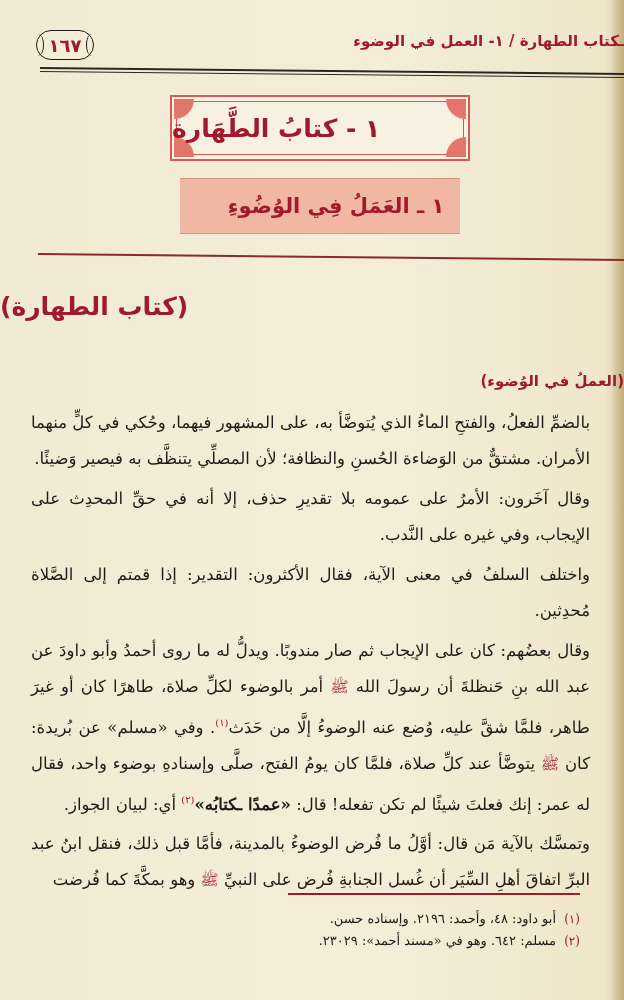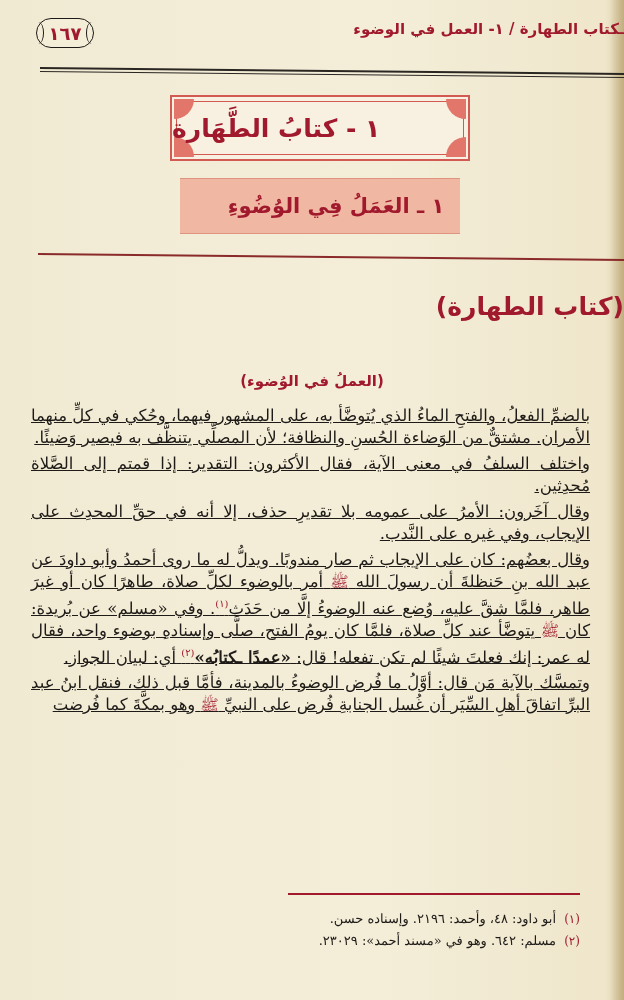--- a/index.html
+++ b/index.html
@@ -16,21 +16,21 @@
       position: absolute; inset: 0;
       background: linear-gradient(90deg, #f1ead3 0%, #f4eed9 60%, #efe6cb 97%, #d8c9a0 100%);
     }
     .spine-shadow {
       position: absolute; top: 0; right: 0; width: 14px; height: 100%;
       background: linear-gradient(90deg, rgba(0,0,0,0) 0%, rgba(150,120,60,0.35) 100%);
     }
 
     
     .running-header {
-      position: absolute; top: 6px; left: 30px; right: 0; height: 40px; text-align: center;
+      position: absolute; top: 18px; left: 30px; right: 0; height: 40px; text-align: center;
     }
     .page-number-box {
       position: absolute; left: 6px; top: 12px;
       width: 58px; height: 30px;
       border: 1.5px solid #1d1a17;
       border-radius: 15px / 15px;
       display: flex; align-items: center; justify-content: center;
       background: #f4eed9;
     }
     .page-number-box::before, .page-number-box::after {
@@ -93,36 +93,36 @@
     }
 
     .red-rule {
       position: absolute; left: 38px; right: 0; top: 256px; height: 2px;
       background: #8a2a2a;
       transform: skewY(0.6deg);
     }
 
     
     .book-heading {
-      position: absolute; left: 0; right: 0; top: 292px; text-align: right;
+      position: absolute; left: 0; right: 0; top: 292px; text-align: left;
       font-family: "DejaVu Sans", sans-serif;
       font-weight: bold; font-size: 25px; color: #a1192d; direction: rtl;
     }
     .sub-heading {
-      position: absolute; left: 0; right: 0; top: 372px; text-align: center;
+      position: absolute; left: 0; right: 0; top: 372px; 
       font-family: "DejaVu Sans", sans-serif;
       font-weight: bold; font-size: 15px; color: #a1192d; direction: rtl;
     }
 
     
     .body-text {
       position: absolute; left: 31px; right: 34px; top: 405px;
       direction: rtl; text-align: justify;
       font-family: "DejaVu Serif", serif;
-      font-size: 16.5px; line-height: 22px; color: #1d1a17; text-decoration: underline;
+      font-size: 16.5px; line-height: 36px; color: #1d1a17;
     }
     .body-text p { text-indent: 0; }
     .body-text .para-gap { margin-top: 4px; }
     .honorific { color: #a1192d; font-family: "DejaVu Sans", sans-serif; font-size: 15px; }
     sup.fn { color: #a1192d; font-size: 10px; }
     .quote-bold { font-weight: bold; }
 
     .footnote-rule {
       position: absolute; left: 288px; right: 44px; top: 893px; height: 1.5px;
       background: #a1192d;
@@ -161,22 +161,22 @@
     <div class="section-title">١ ـ العَمَلُ فِي الوُضُوءِ</div>
   </div>
 
   <div class="red-rule"></div>
 
   <div class="book-heading">(كتاب الطهارة)</div>
   <div class="sub-heading">(العملُ في الوُضوء)</div>
 
   <div class="body-text">
     <p>بالضمِّ الفعلُ، والفتحِ الماءُ الذي يُتوضَّأ به، على المشهور فيهما، وحُكي في كلٍّ منهما الأمران. مشتقٌّ من الوَضاءة الحُسنِ والنظافة؛ لأن المصلِّي يتنظَّف به فيصير وَضيئًا.</p>
+    <p class="para-gap">وقال آخَرون: الأمرُ على عمومه بلا تقديرِ حذف، إلا أنه في حقِّ المحدِث على الإيجاب، وفي غيره على النَّدب.</p>
     <p class="para-gap">واختلف السلفُ في معنى الآية، فقال الأكثرون: التقدير: إذا قمتم إلى الصَّلاة مُحدِثين.</p>
-    <p class="para-gap">وقال آخَرون: الأمرُ على عمومه بلا تقديرِ حذف، إلا أنه في حقِّ المحدِث على الإيجاب، وفي غيره على النَّدب.</p>
     <p class="para-gap">
       <span>وقال بعضُهم: كان على الإيجاب ثم صار مندوبًا. ويدلُّ له ما روى أحمدُ وأبو داودَ عن عبد الله بنِ حَنظلةَ أن رسولَ الله</span>
       <span class="honorific">ﷺ</span>
       <span>أمر بالوضوء لكلِّ صلاة، طاهرًا كان أو غيرَ طاهر، فلمَّا شقَّ عليه، وُضع عنه الوضوءُ إلَّا من حَدَث</span><sup class="fn">(١)</sup><span>. وفي «مسلم» عن بُريدة: كان</span>
       <span class="honorific">ﷺ</span>
       <span>يتوضَّأ عند كلِّ صلاة، فلمَّا كان يومُ الفتح، صلَّى وإسنادهِ بوضوء واحد، فقال له عمر: إنك فعلتَ شيئًا لم تكن تفعله! قال:</span>
       <span class="quote-bold">«عمدًا ـكتابُه»</span><sup class="fn">(٢)</sup>
       <span>أي: لبيان الجواز.</span>
     </p>
     <p class="para-gap">

